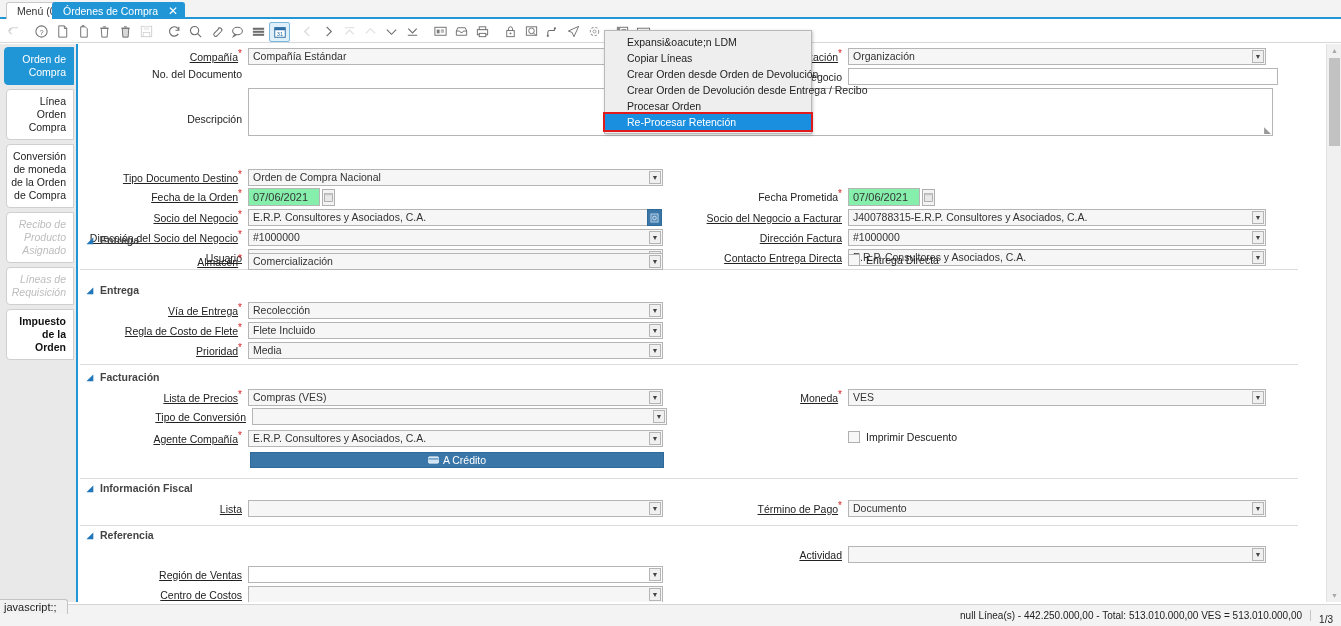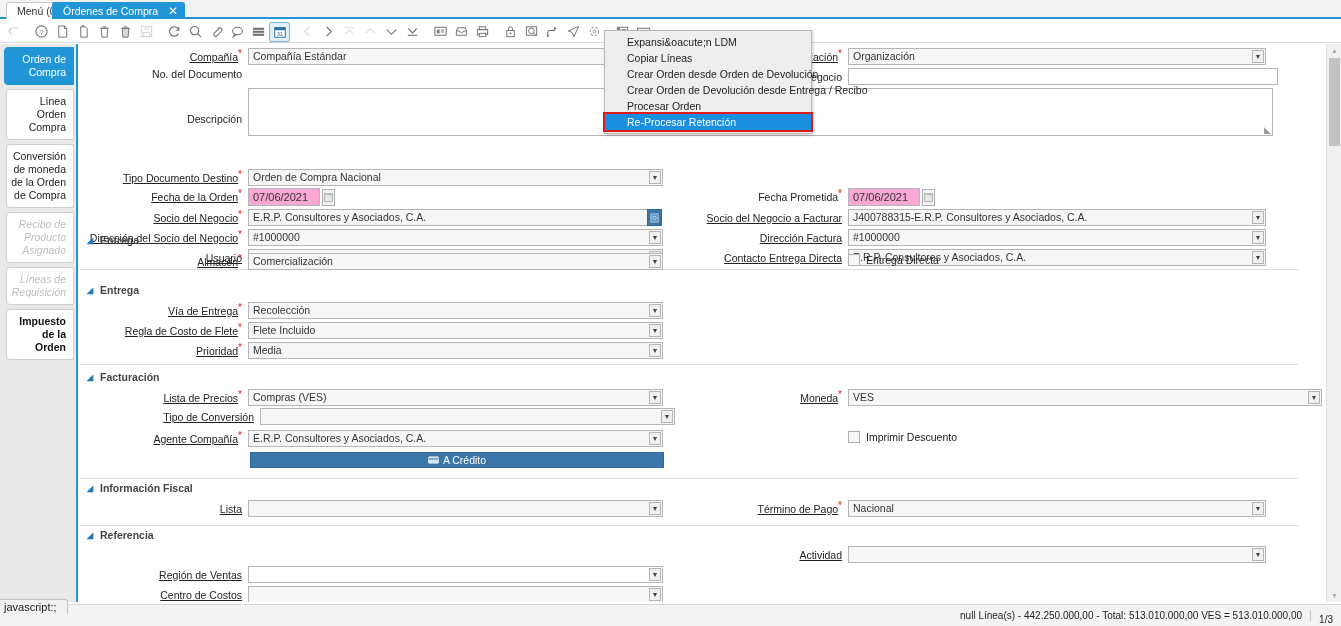--- a/index.html
+++ b/index.html
@@ -98,21 +98,21 @@
   }
   .fld.white { background:#ffffff; }
   .combo { position:relative; padding-right:16px; }
   .combo .arrow {
     position:absolute; right:1px; top:1px; width:12px; height:13px;
     background:#f0f0f0; border:1px solid #b5b5b5;
     display:flex; align-items:center; justify-content:center;
     font-size:7px; color:#444;
   }
   .dateinput {
-    width:72px; height:18px; border:1px solid #b5b5b5; background:#f9a8d4;
+    width:72px; height:18px; border:1px solid #b5b5b5; background:#86efac;
     font-size:11px; padding:0 4px; display:flex; align-items:center;
   }
   .datebtn {
     width:13px; height:17px; margin-left:2px;
     border:1px solid #b0b0b0; background:#f3f3f3;
     display:flex; align-items:center; justify-content:center;
   }
   .lookupbtn {
     width:15px; height:17px; margin-left:-1px;
     background:#3a77a8; border:1px solid #2f6a99;
@@ -591,21 +591,21 @@
       <span class="caret">◢</span>
       <span>Facturación</span>
     </div>
     <div class="row" style="top:345px; left:0;">
       <div class="flabel" style="width:168px;"><u>Lista de Precios</u><span class="req">*</span></div>
       <div class="fld combo" style="width:415px;">
         <span>Compras (VES)</span>
         <span class="arrow">▼</span>
       </div>
     </div>
-    <div class="row" style="top:364px; left:12px;">
+    <div class="row" style="top:364px; left:4px;">
       <div class="flabel" style="width:168px;"><u>Tipo de Conversión</u></div>
       <div class="fld combo" style="width:415px;">
         <span></span>
         <span class="arrow">▼</span>
       </div>
     </div>
     <div class="row" style="top:386px; left:0;">
       <div class="flabel" style="width:168px;"><u>Agente Compañía</u><span class="req">*</span></div>
       <div class="fld combo" style="width:415px;">
         <span>E.R.P. Consultores y Asociados, C.A.</span>
@@ -614,21 +614,21 @@
     </div>
     <div class="bluebtn" style="position:absolute; top:408px; left:170px; width:414px;">
       <svg width="11" height="10" viewBox="0 0 12 11">
           <rect x="0.5" y="2" width="11" height="7" rx="1" fill="#cfe3f2" stroke="#ffffff" stroke-width="0.7"></rect>
           <rect x="0.5" y="3.6" width="11" height="1.4" fill="#5b90bd"></rect>
         </svg>
       <span>A Crédito</span>
     </div>
     <div class="row" style="top:345px; left:600px;">
       <div class="flabel" style="width:168px;"><u>Moneda</u><span class="req">*</span></div>
-      <div class="fld combo" style="width:474px;">
+      <div class="fld combo" style="width:418px;">
         <span>VES</span>
         <span class="arrow">▼</span>
       </div>
     </div>
     <div class="row" style="top:387px; left:768px;">
       <span class="chk"></span>
       <span class="chklabel">Imprimir Descuento</span>
     </div>
     <div class="hr" style="top:434px; left:0; width:1218px;"></div>
 
@@ -639,21 +639,21 @@
     <div class="row" style="top:456px; left:0;">
       <div class="flabel" style="width:168px;"><u>Lista</u></div>
       <div class="fld combo" style="width:415px;">
         <span></span>
         <span class="arrow">▼</span>
       </div>
     </div>
     <div class="row" style="top:456px; left:600px;">
       <div class="flabel" style="width:168px;"><u>Término de Pago</u><span class="req">*</span></div>
       <div class="fld combo" style="width:418px;">
-        <span>Nacional</span>
+        <span>Documento</span>
         <span class="arrow">▼</span>
       </div>
     </div>
     <div class="hr" style="top:481px; left:0; width:1218px;"></div>
 
     <div class="section" style="top:485px; left:5px;">
       <span class="caret">◢</span>
       <span>Referencia</span>
     </div>
     <div class="row" style="top:502px; left:600px;">

